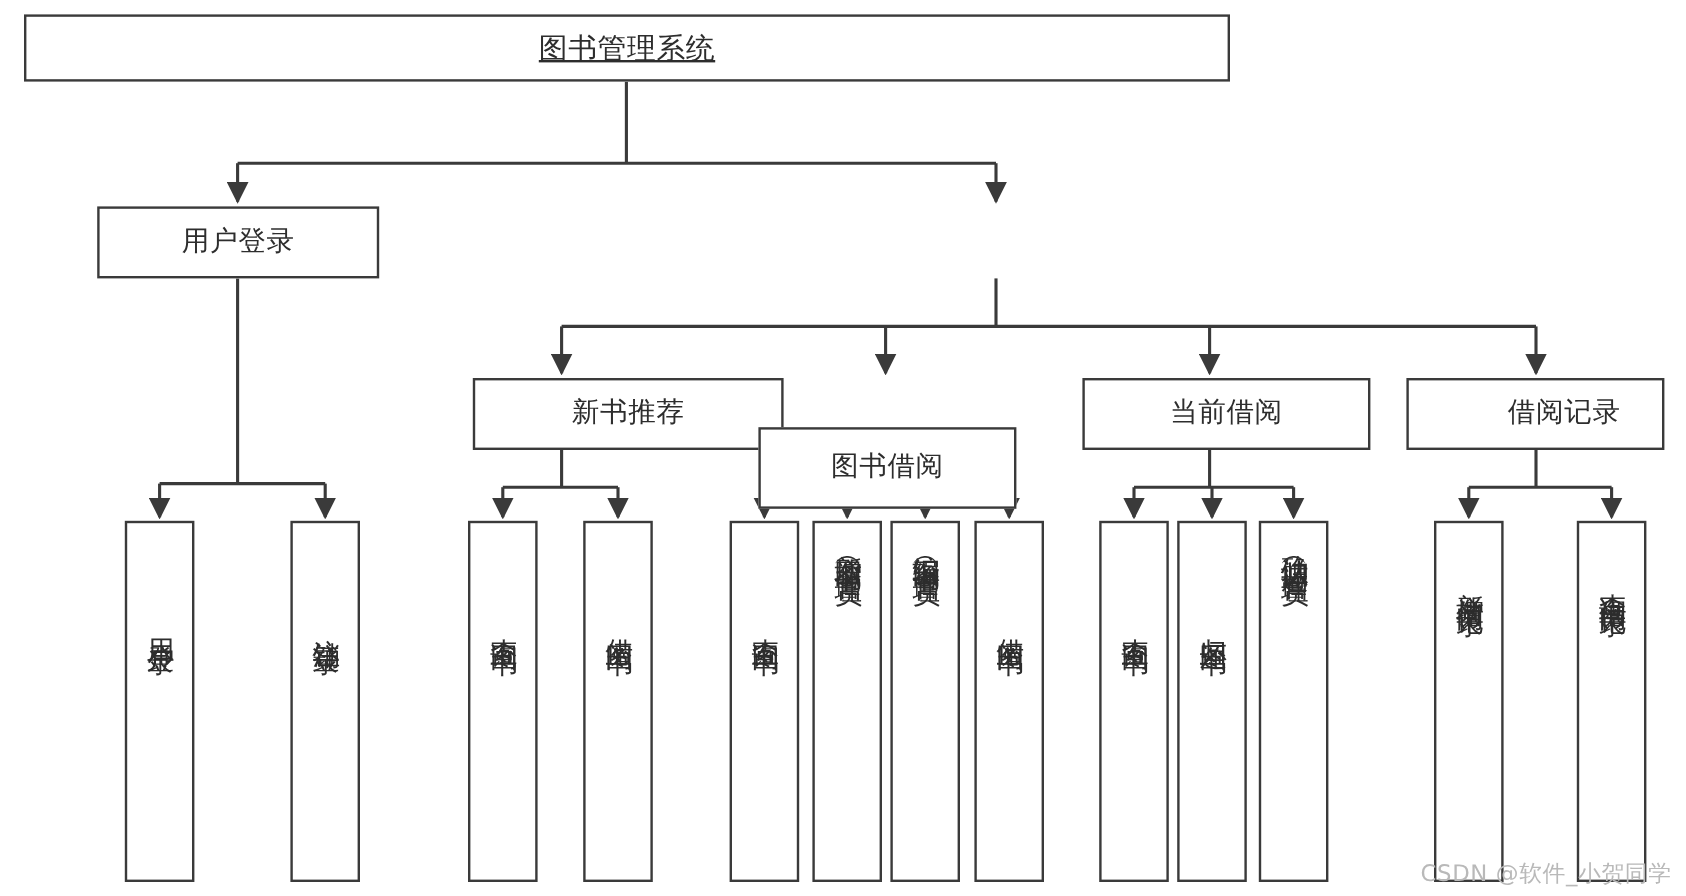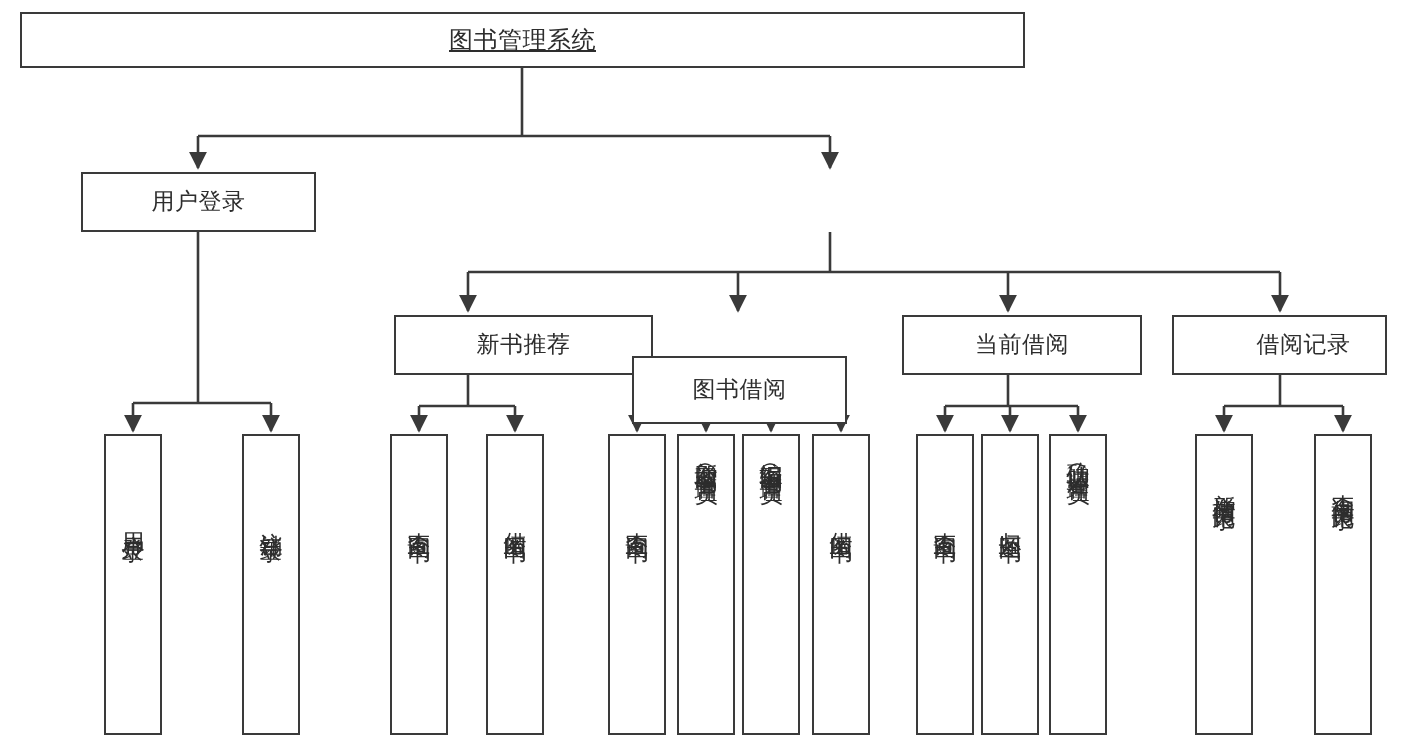--- a/index.html
+++ b/index.html
@@ -188,13 +188,14 @@
     <span class="node-label">确认归还（管理员）</span>
   </div>
 
   <div class="node node-v" style="left:1195px; top:434px; width:58px; height:301px; padding-top:40px;">
     <span class="node-label">新增借阅记录</span>
   </div>
   <div class="node node-v" style="left:1314px; top:434px; width:58px; height:301px; padding-top:40px;">
     <span class="node-label">查询借阅记录</span>
   </div>
 
+  <div class="watermark">CSDN @软件_小贺同学</div>
 </div>
 
 </body></html>

